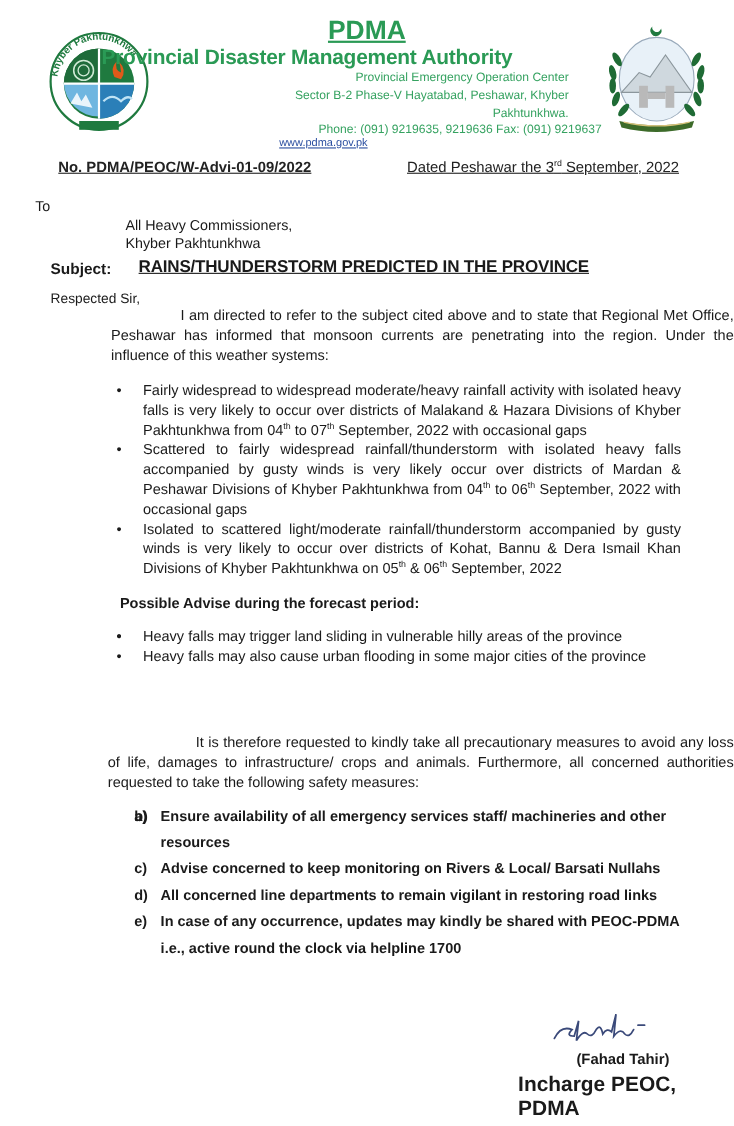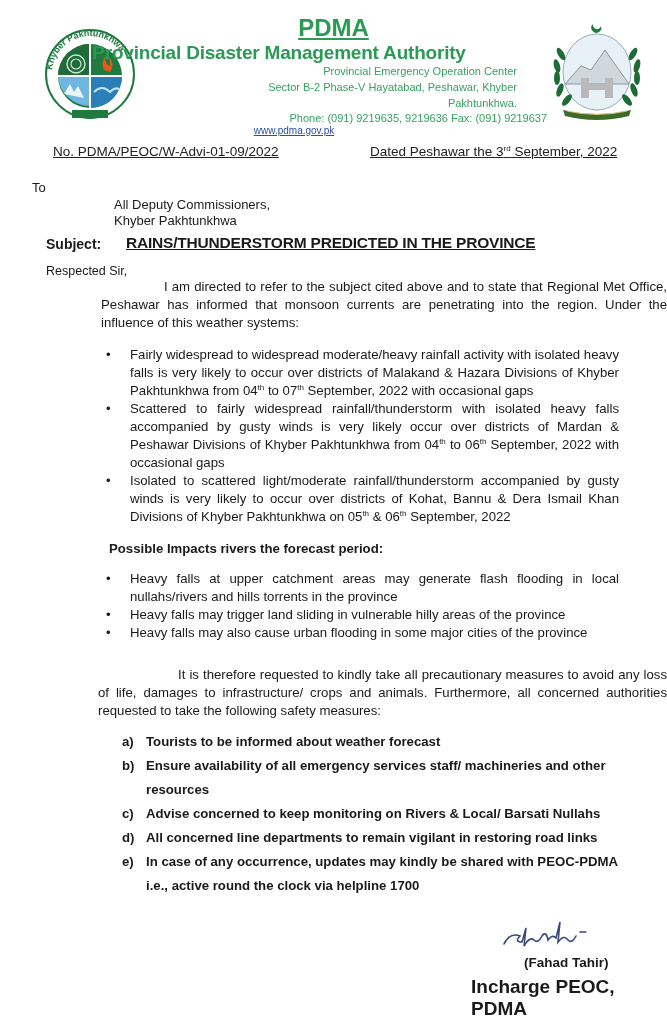--- a/index.html
+++ b/index.html
@@ -85,50 +85,50 @@
 </div>
 
 <div class="abs hdr-title">PDMA</div>
 <div class="abs hdr-org">Provincial Disaster Management Authority</div>
 <div class="abs hdr-line" style="top:63px;">Provincial Emergency Operation Center</div>
 <div class="abs hdr-line" style="top:79px;">Sector B-2 Phase-V Hayatabad, Peshawar, Khyber</div>
 <div class="abs hdr-line" style="top:95px;">Pakhtunkhwa.</div>
 <div class="abs hdr-line" style="top:110px; left:120px; width:427px;">Phone: (091) 9219635, 9219636 Fax: (091) 9219637</div>
 <a class="abs hdr-url">www.pdma.gov.pk</a>
 
-<div class="abs ref" style="left:53px;">No. PDMA/PEOC/W-Advi-01-09/2022</div>
+<div class="abs ref" style="left:53px;font-weight:bold;">No. PDMA/PEOC/W-Advi-01-09/2022</div>
 <div class="abs ref" style="left:370px;"><span>Dated Peshawar the 3</span><sup>rd</sup><span> September, 2022</span></div>
 
 <div class="abs to">To</div>
-<div class="abs addr" style="top:197px;">All Deputy Commissioners,</div>
+<div class="abs addr" style="top:197px;">All Heavy Commissioners,</div>
 <div class="abs addr" style="top:213px;">Khyber Pakhtunkhwa</div>
 
 <div class="abs subj-label">Subject:</div>
 <div class="abs subj-text">RAINS/THUNDERSTORM PREDICTED IN THE PROVINCE</div>
 
 <div class="abs salut">Respected Sir,</div>
 <div class="abs para para1">I am directed to refer to the subject cited above and to state that Regional Met Office, Peshawar has informed that monsoon currents are penetrating into the region. Under the influence of this weather systems:</div>
 
 <ul class="bul b1">
   <li><span class="dot">•</span><span class="txt">Fairly widespread to widespread moderate/heavy rainfall activity with isolated heavy falls is very likely to occur over districts of Malakand &amp; Hazara Divisions of Khyber Pakhtunkhwa from 04<sup>th</sup> to 07<sup>th</sup> September, 2022 with occasional gaps</span></li>
   <li><span class="dot">•</span><span class="txt">Scattered to fairly widespread rainfall/thunderstorm with isolated heavy falls accompanied by gusty winds is very likely occur over districts of Mardan &amp; Peshawar Divisions of Khyber Pakhtunkhwa from 04<sup>th</sup> to 06<sup>th</sup> September, 2022 with occasional gaps</span></li>
   <li><span class="dot">•</span><span class="txt">Isolated to scattered light/moderate rainfall/thunderstorm accompanied by gusty winds is very likely to occur over districts of Kohat, Bannu &amp; Dera Ismail Khan Divisions of Khyber Pakhtunkhwa on 05<sup>th</sup> &amp; 06<sup>th</sup> September, 2022</span></li>
 </ul>
 
-<div class="abs impacts">Possible Impacts rivers the forecast period:</div>
+<div class="abs impacts">Possible Advise during the forecast period:</div>
 <ul class="bul b2">
-  <li><span class="dot">•</span><span>Heavy falls at upper catchment areas may generate flash flooding in local nullahs/rivers and hills torrents in the province</span></li>
+  <li><span class="dot">•</span></li>
   <li><span class="dot">•</span><span>Heavy falls may trigger land sliding in vulnerable hilly areas of the province</span></li>
   <li><span class="dot">•</span><span>Heavy falls may also cause urban flooding in some major cities of the province</span></li>
 </ul>
 
 <div class="abs para para2">It is therefore requested to kindly take all precautionary measures to avoid any loss of life, damages to infrastructure/ crops and animals. Furthermore, all concerned authorities requested to take the following safety measures:</div>
 
 <ol class="meas">
-  <li><span class="lbl">a)</span><span>Tourists to be informed about weather forecast</span></li>
+  <li><span class="lbl">a)</span></li>
   <li><span class="lbl">b)</span><span>Ensure availability of all emergency services staff/ machineries and other resources</span></li>
   <li><span class="lbl">c)</span><span>Advise concerned to keep monitoring on Rivers &amp; Local/ Barsati Nullahs</span></li>
   <li><span class="lbl">d)</span><span>All concerned line departments to remain vigilant in restoring road links</span></li>
   <li><span class="lbl">e)</span><span>In case of any occurrence, updates may kindly be shared with PEOC-PDMA i.e., active round the clock via helpline 1700</span></li>
 </ol>
 
 <div class="abs" style="left:500px; top:918px; width:90px; height:34px;">
   <svg width="90" height="34" viewBox="0 0 90 34">
     <path d="M4,26 Q10,14 20,18 Q14,24 22,24 L26,10 L24,28 Q30,18 34,22 Q38,26 42,18 Q46,12 48,22 Q52,16 56,20 L60,4 L58,24 Q64,16 68,22 Q72,26 76,18 M80,14 L86,14" fill="none" stroke="#3b4a7a" stroke-width="1.6" stroke-linecap="round"></path>
   </svg>

